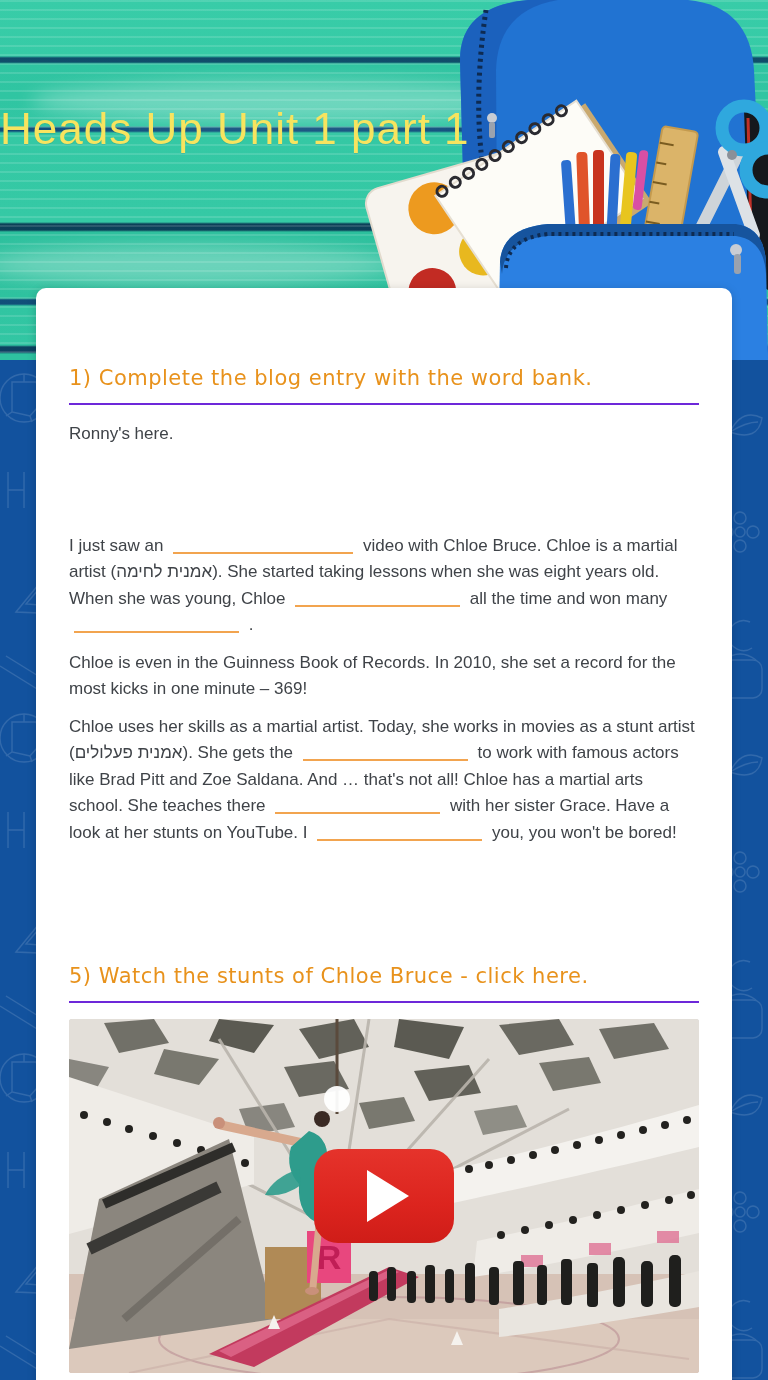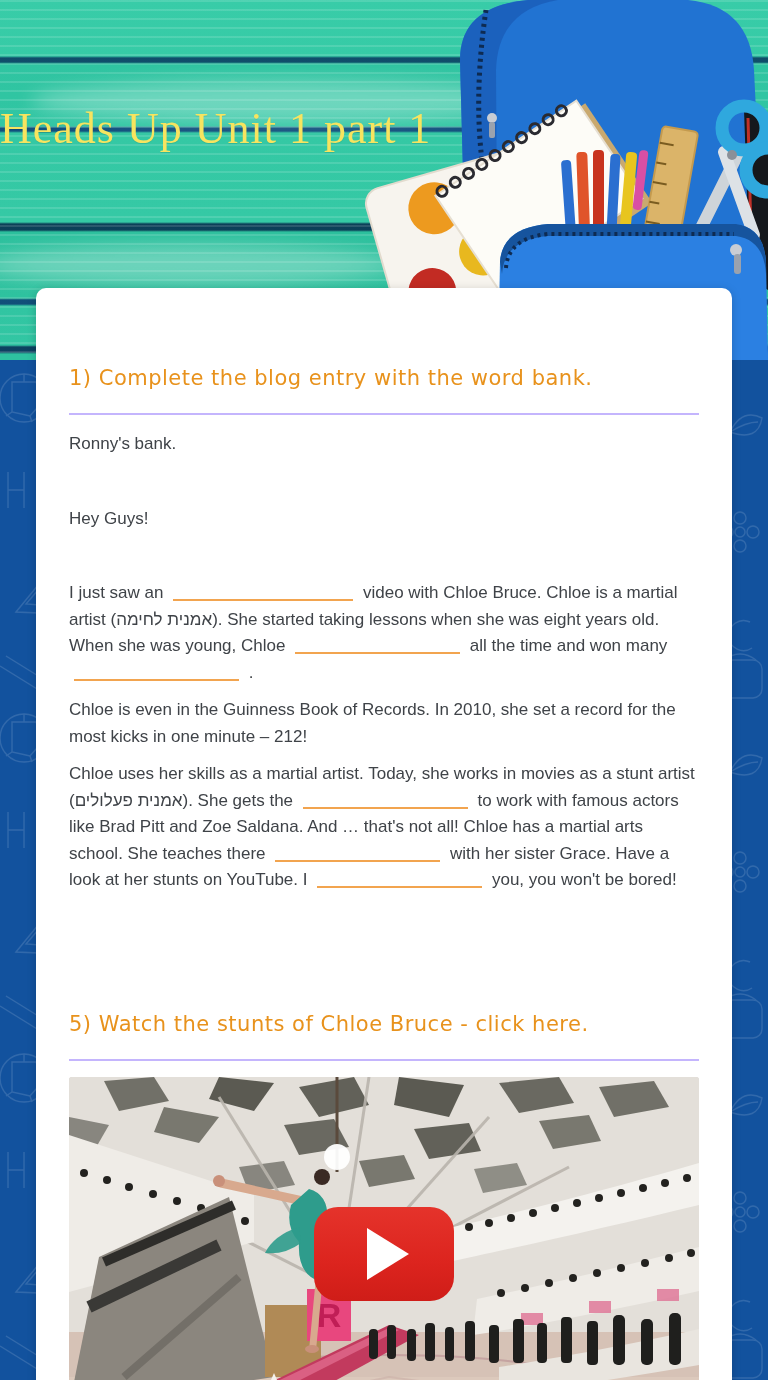--- a/index.html
+++ b/index.html
@@ -15,35 +15,35 @@
       #34c8a4 133px,#35c9a5 222px,rgba(9,52,46,.62) 224px,rgba(9,52,46,.62) 230px,
       #2cc09d 232px,#2ec29f 298px,rgba(16,76,66,.4) 300px,rgba(16,76,66,.4) 304px,
       #31c5a2 306px,#32c6a3 345px,rgba(9,52,46,.55) 347px,rgba(9,52,46,.55) 352px,
       #2ec2a0 354px,#2ec2a0 360px);}
   .header .streaks{position:absolute;inset:0;
     background:repeating-linear-gradient(180deg,rgba(255,255,255,.13) 0 2px,rgba(255,255,255,0) 2px 9px);}
   .header .wash1,.header .wash2{position:absolute;background:rgba(255,255,255,.30);filter:blur(9px);border-radius:50%;}
   .header .wash1{left:30px;top:80px;width:520px;height:42px;}
   .header .wash2{left:-20px;top:245px;width:420px;height:40px;}
   .title{position:absolute;left:0;top:96px;width:708px;color:#F7E45F;
-    font-family:Liberation Serif, serif;font-size:44px;line-height:66px;
+    font-family:Liberation Sans, sans-serif;font-size:44px;line-height:66px;
     letter-spacing:1px;text-shadow:0 1px 0 rgba(0,0,0,.08);}
   .backpack{position:absolute;right:0;top:0;}
 
   
   .bg-doodles{position:absolute;left:0;top:360px;width:768px;height:1020px;}
 
   
   .card{position:absolute;left:36px;top:288px;width:696px;height:1140px;
     background:#ffffff;border-radius:10px;box-shadow:0 2px 10px rgba(0,0,0,.18);}
   .card-inner{padding:78px 33px 0 33px;}
 
   .q-heading{font-family:cursive,"DejaVu Sans",sans-serif;font-size:21px;
-    color:#E8921C;letter-spacing:.5px;padding-bottom:23px;
-    border-bottom:2px solid #c4b5fd;margin:0 0 16px 0;}
+    color:#E8921C;letter-spacing:.5px;padding-bottom:13px;
+    border-bottom:2px solid #6d28d9;margin:0 0 16px 0;}
   .section2{margin-top:118px;}
 
   .blog{font-size:17px;line-height:26.5px;color:#3F4348;}
   .blog p{margin:0 0 11px 0;}
   .blog p.empty{height:26px;}
   .blank{display:inline-block;height:17px;border-bottom:2px solid #F2A44F;
     margin:0 5px;vertical-align:-3px;}
 
   
   .video{position:relative;margin-top:14px;width:630px;height:354px;
@@ -180,26 +180,25 @@
     </defs>
     <rect width="768" height="1020" fill="url(#doodles)"></rect>
   </svg>
 
   <div class="card">
     <div class="card-inner">
 
       <div class="q-heading">1) Complete the blog entry with the word bank.</div>
 
       <div class="blog">
-          <p>Ronny's bank.</p>
+          <p>Ronny's here.</p>
           <p class="empty"></p>
-          <p>Hey Guys!</p>
           <p class="empty"></p>
           <p>I just saw an <span class="blank" style="width: 180px;"></span> video with Chloe Bruce. Chloe is a martial artist (אמנית לחימה). She started taking lessons when she was eight years old. When she was young, Chloe <span class="blank" style="width: 165px;"></span> all the time and won many <span class="blank" style="width: 165px;"></span> .</p>
-          <p>Chloe is even in the Guinness Book of Records. In 2010, she set a record for the most kicks in one minute – 212!</p>
+          <p>Chloe is even in the Guinness Book of Records. In 2010, she set a record for the most kicks in one minute – 369!</p>
           <p>Chloe uses her skills as a martial artist. Today, she works in movies as a stunt artist (אמנית פעלולים). She gets the <span class="blank" style="width: 165px;"></span> to work with famous actors like Brad Pitt and Zoe Saldana. And … that's not all! Chloe has a martial arts school. She teaches there <span class="blank" style="width: 165px;"></span> with her sister Grace. Have a look at her stunts on YouTube. I <span class="blank" style="width: 165px;"></span> you, you won't be bored!</p>
         </div>
 
       <div class="section2">
         <div class="q-heading">5) Watch the stunts of Chloe Bruce - click here.</div>
 
         <div class="video">
           <svg width="630" height="354" viewBox="0 0 630 354">
 
             <rect width="630" height="354" fill="#E3DFD9"></rect>

